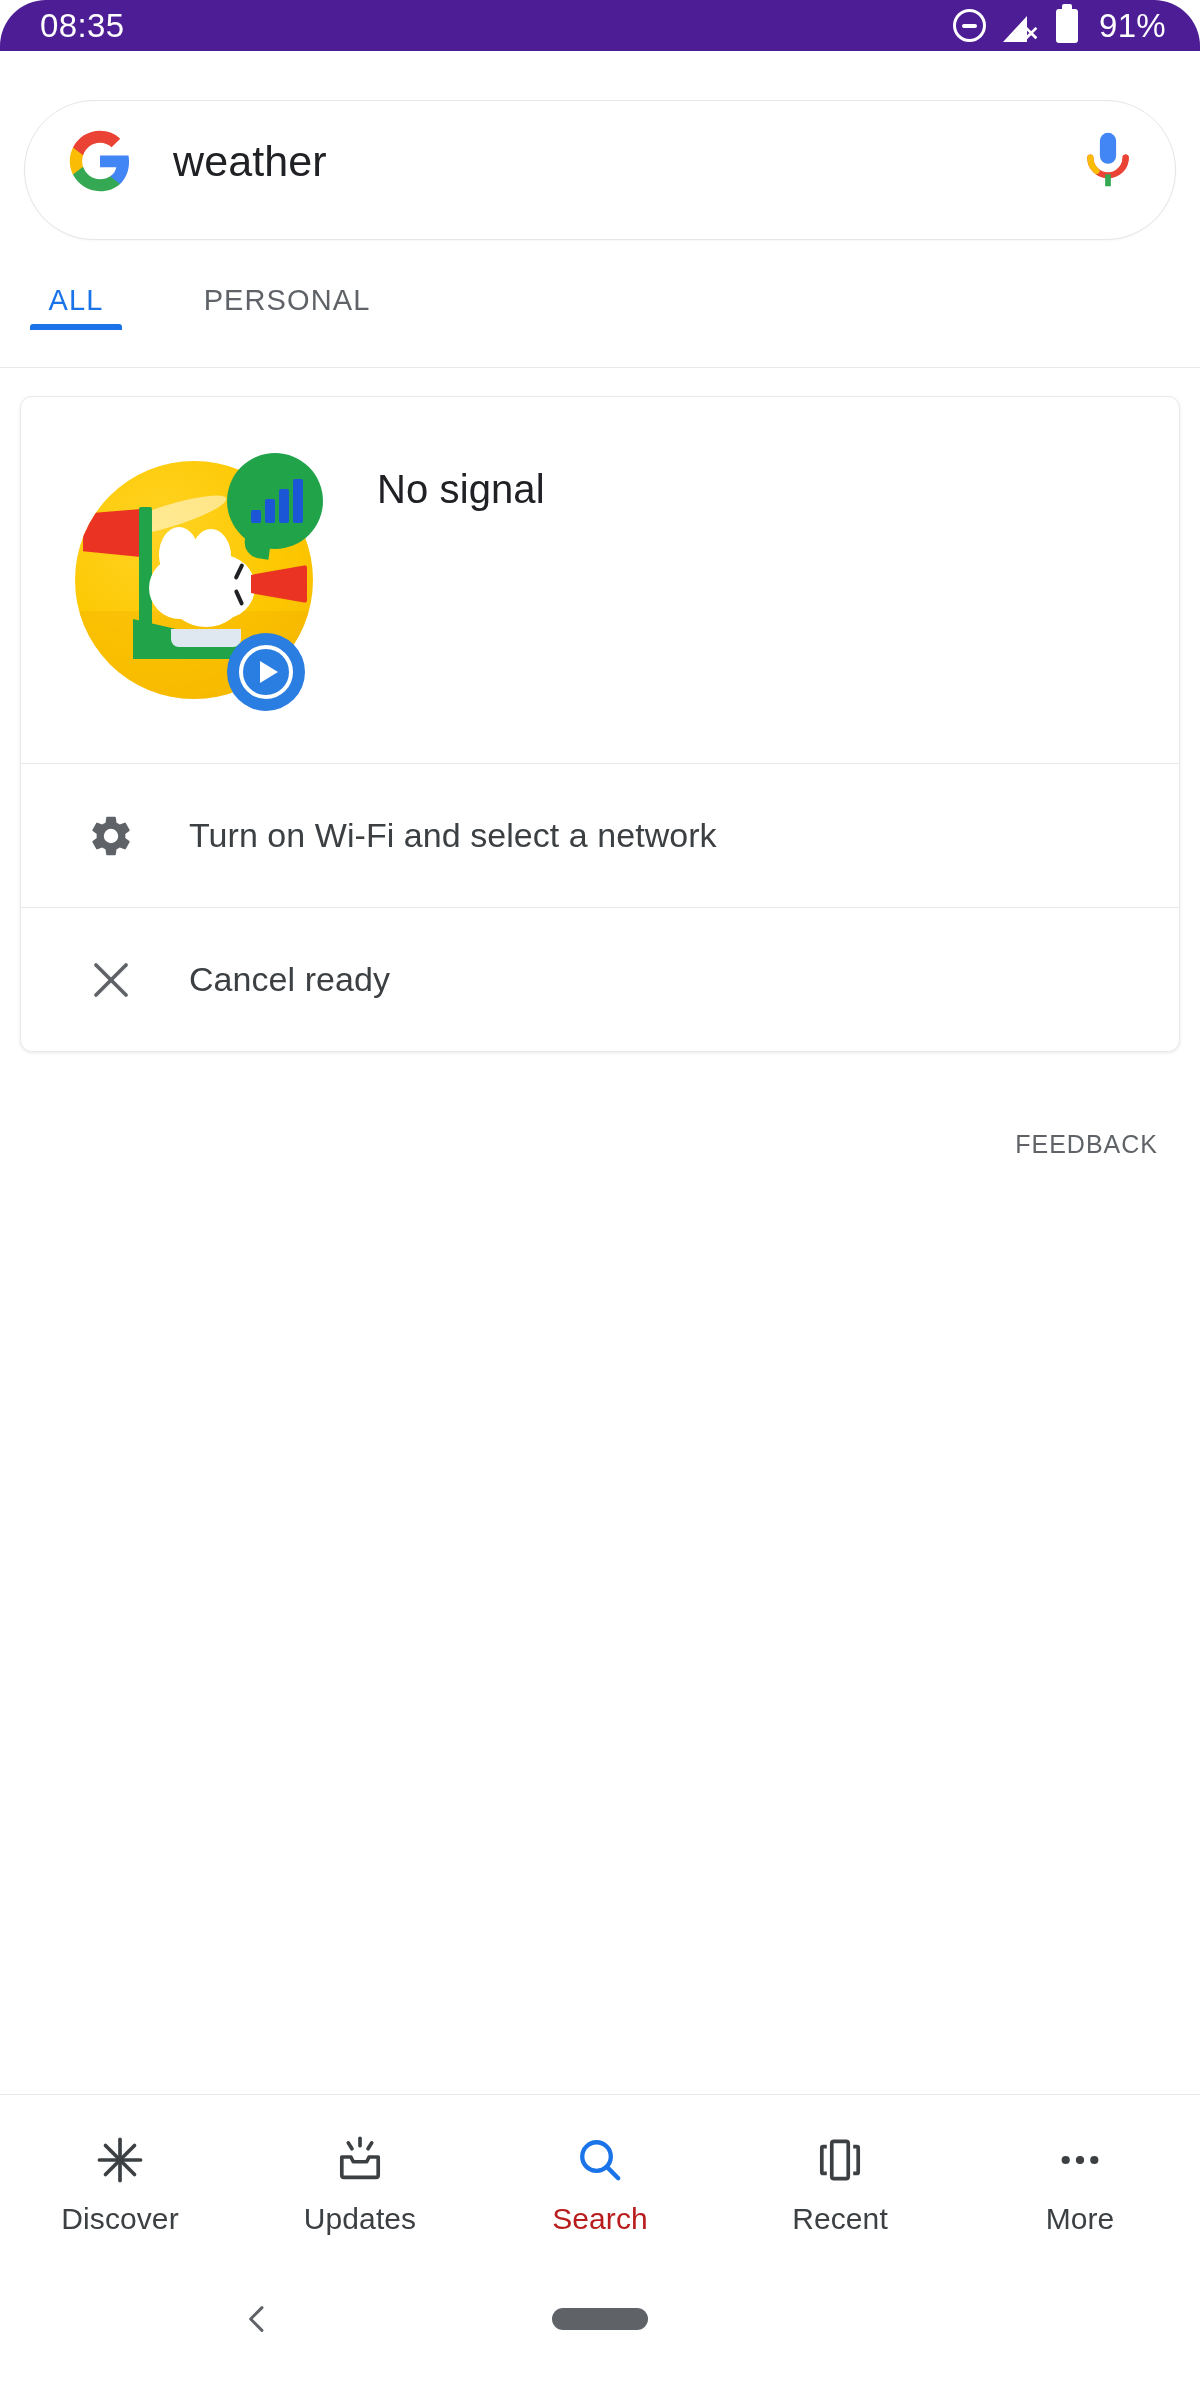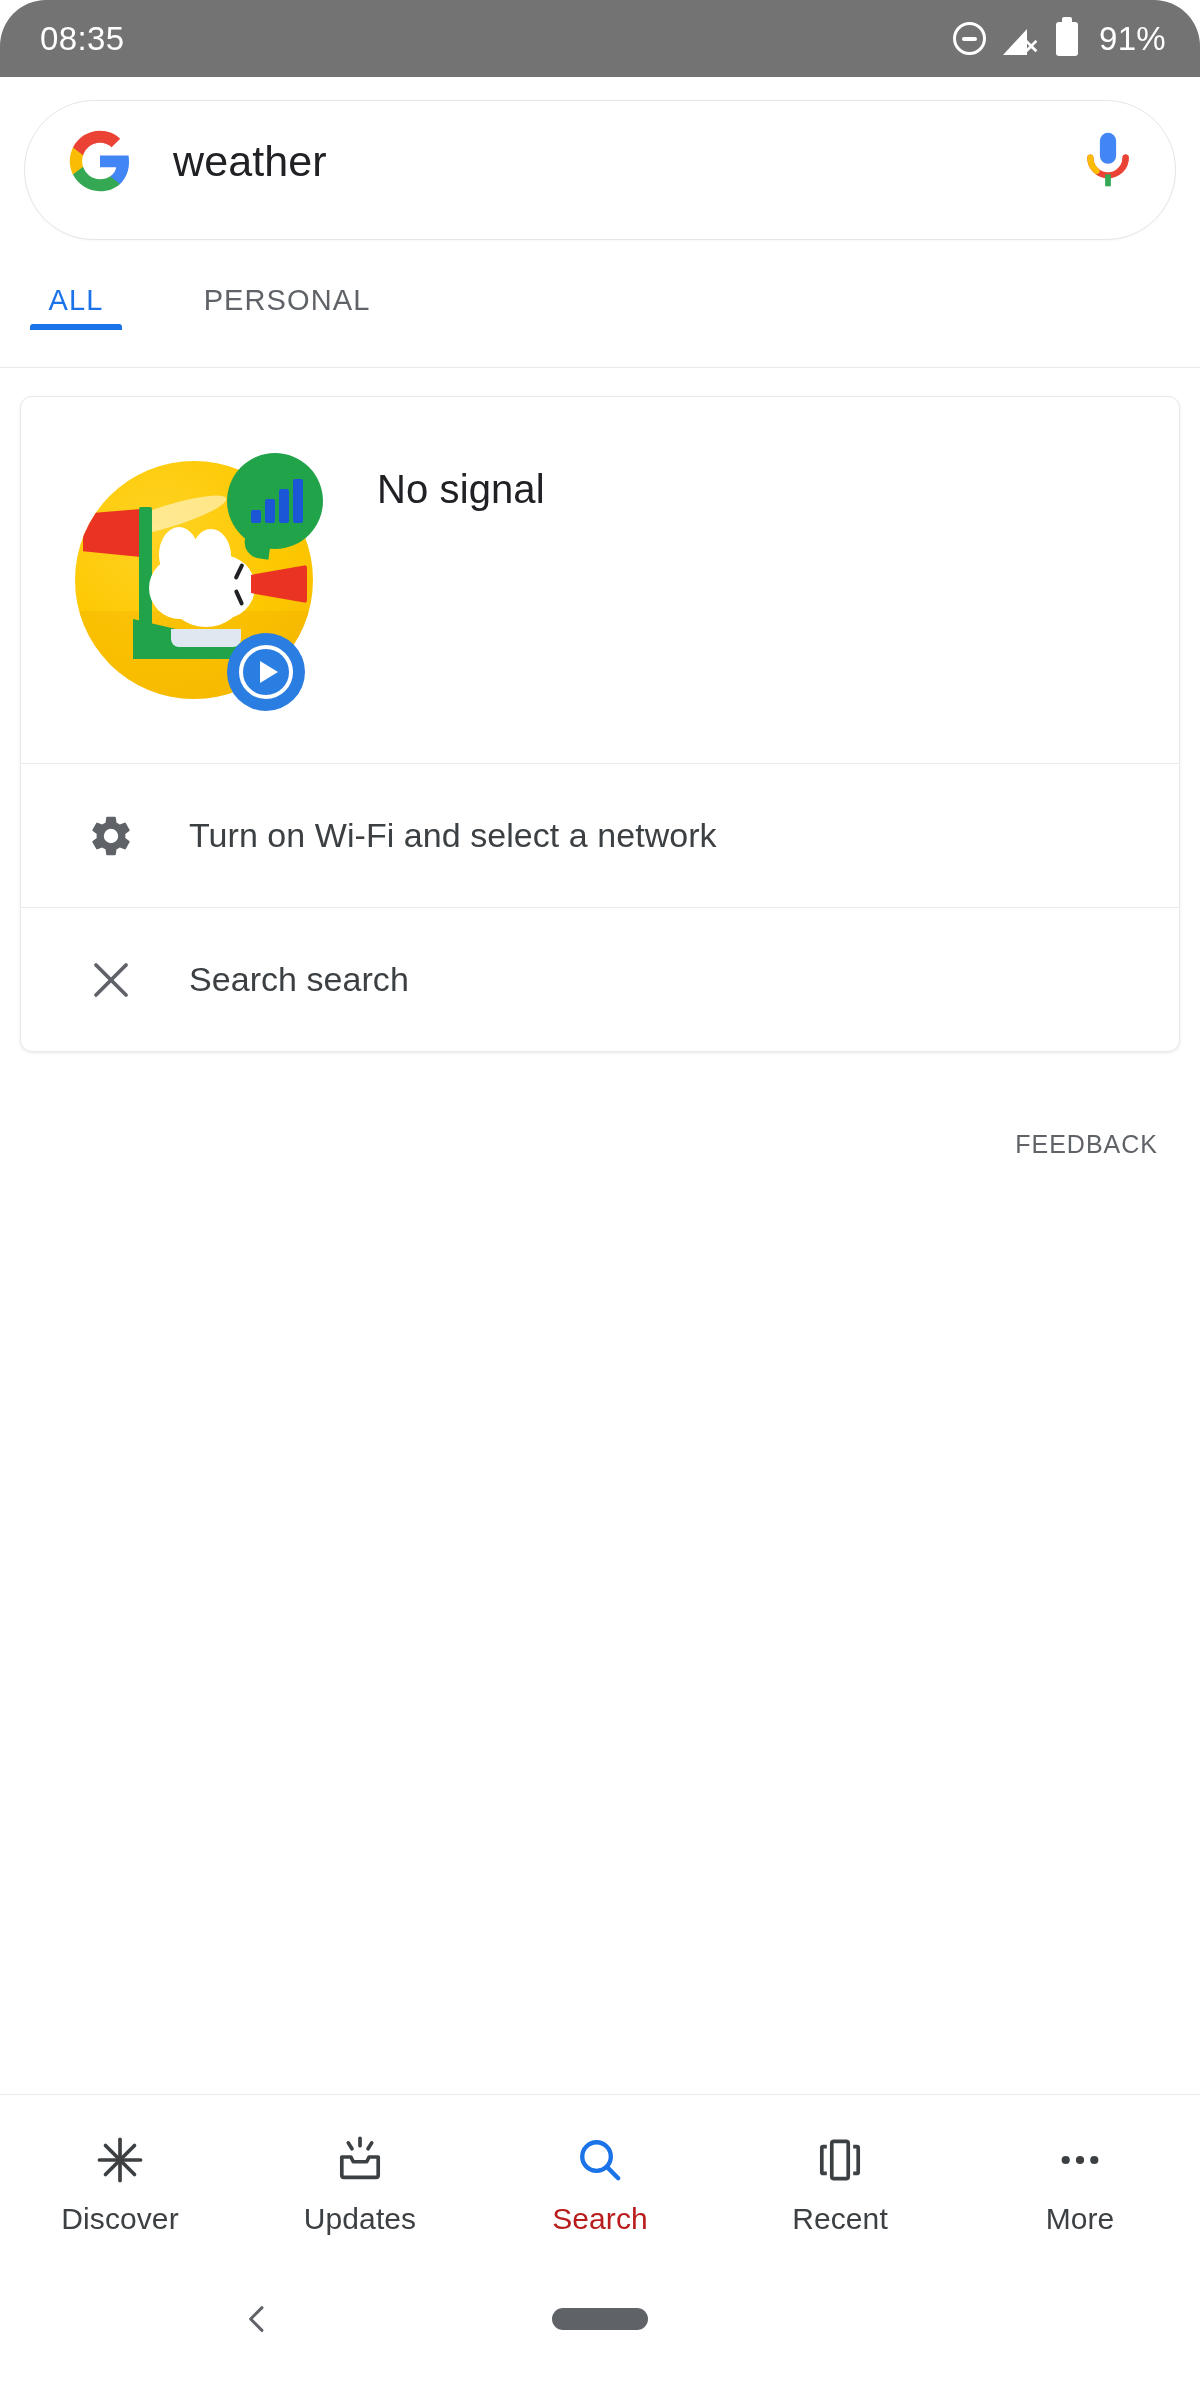--- a/index.html
+++ b/index.html
@@ -18,22 +18,22 @@
     height: 2400px;
     background: #ffffff;
     overflow: hidden;
   }
 
   
   .status-bar {
     position: absolute;
     top: 0; left: 0;
     width: 1200px;
-    height: 77px;
-    background: #737373;
+    height: 51px;
+    background: #4c1d95;
     border-top-left-radius: 46px;
     border-top-right-radius: 46px;
     display: flex;
     align-items: center;
     justify-content: space-between;
     padding: 0 34px 0 40px;
   }
   .status-time {
     color: #ffffff;
     font-size: 33px;
@@ -532,21 +532,21 @@
       <div class="action-label">Turn on Wi-Fi and select a network</div>
     </div>
 
     <div class="card-action">
       <div class="action-icon">
         <svg viewBox="0 0 24 24" width="48" height="48" fill="none" stroke="#5f6368" stroke-width="1.9" stroke-linecap="round">
           <line x1="4.5" y1="4.5" x2="19.5" y2="19.5"></line>
           <line x1="19.5" y1="4.5" x2="4.5" y2="19.5"></line>
         </svg>
       </div>
-      <div class="action-label">Search search</div>
+      <div class="action-label">Cancel ready</div>
     </div>
   </div>
 
   <div class="feedback">FEEDBACK</div>
 
   <div class="bottom-nav">
 
     <div class="nav-item">
       <div class="nav-icon">
         <svg viewBox="0 0 24 24" width="52" height="52" stroke="#3c4043" stroke-width="1.7" stroke-linecap="round">

